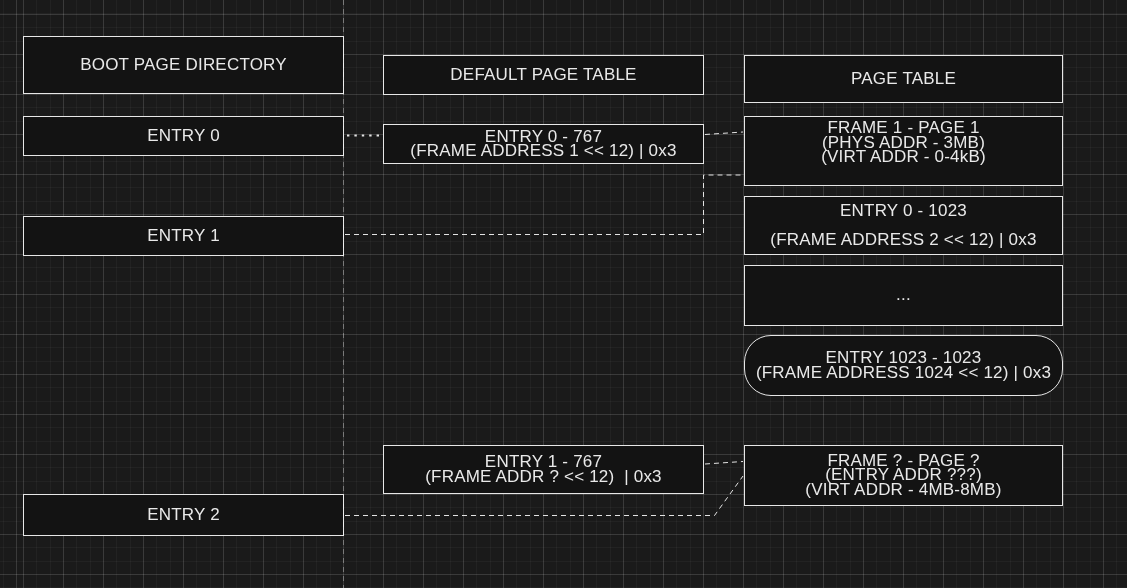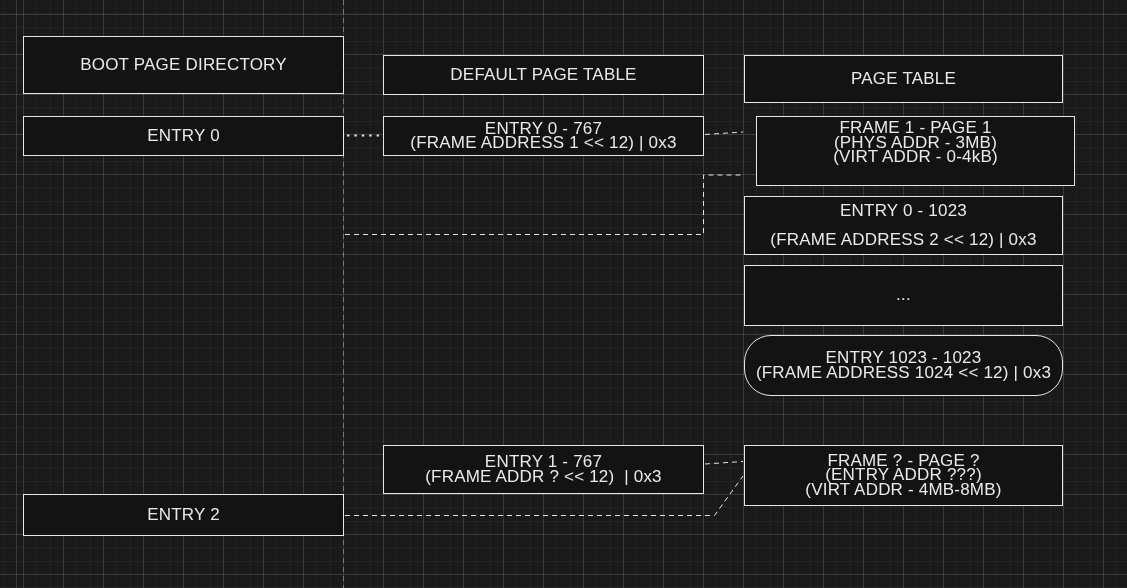--- a/index.html
+++ b/index.html
@@ -41,34 +41,35 @@
 </style>
 </head>
 <body>
 
 <div class="canvas">
 
   <div class="node" style="left:23px;top:36px;width:321px;height:58px;">BOOT PAGE DIRECTORY</div>
 
   <div class="node" style="left:23px;top:116px;width:321px;height:40px;">ENTRY 0</div>
 
+  <div class="node" style="left:23px;top:216px;width:321px;height:40px;">ENTRY 1</div>
 
   <div class="node" style="left:23px;top:494px;width:321px;height:42px;">ENTRY 2</div>
 
   <div class="node" style="left:383px;top:55px;width:321px;height:40px;">DEFAULT PAGE TABLE</div>
 
-  <div class="node" style="left:383px;top:116px;width:321px;height:40px;">ENTRY 0 - 767
+  <div class="node" style="left:383px;top:124px;width:321px;height:40px;">ENTRY 0 - 767
 (FRAME ADDRESS 1 &lt;&lt; 12) | 0x3</div>
 
   <div class="node" style="left:383px;top:445px;width:321px;height:49px;">ENTRY 1 - 767
 (FRAME ADDR ? &lt;&lt; 12)  | 0x3</div>
 
   <div class="node" style="left:744px;top:55px;width:319px;height:48px;">PAGE TABLE</div>
 
-  <div class="node vtop" style="left:744px;top:116px;width:319px;height:70px;margin-left:12px;">FRAME 1 - PAGE 1
+  <div class="node vtop" style="left:744px;top:116px;width:319px;height:70px;">FRAME 1 - PAGE 1
 (PHYS ADDR - 3MB)
 (VIRT ADDR - 0-4kB)</div>
 
   <div class="node" style="left:744px;top:196px;width:319px;height:59px;">ENTRY 0 - 1023
 
 (FRAME ADDRESS 2 &lt;&lt; 12) | 0x3</div>
 
   <div class="node" style="left:744px;top:265px;width:319px;height:61px;">...</div>
 
   <div class="node" style="left:744px;top:335px;width:319px;height:61px;border-radius:27px;">ENTRY 1023 - 1023

